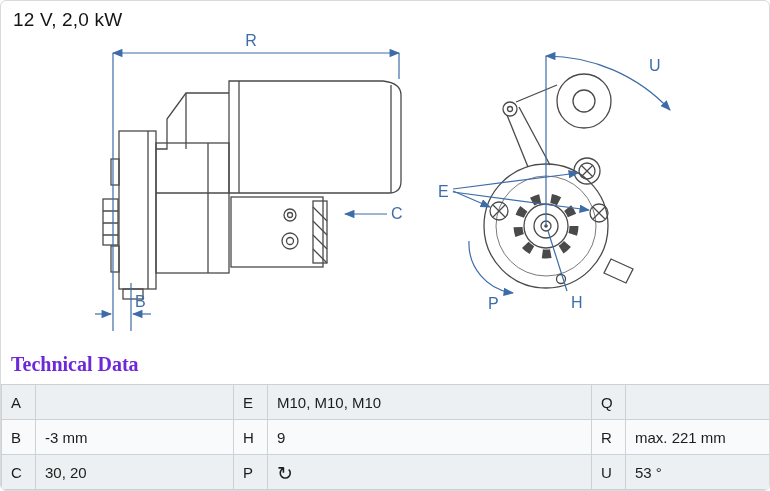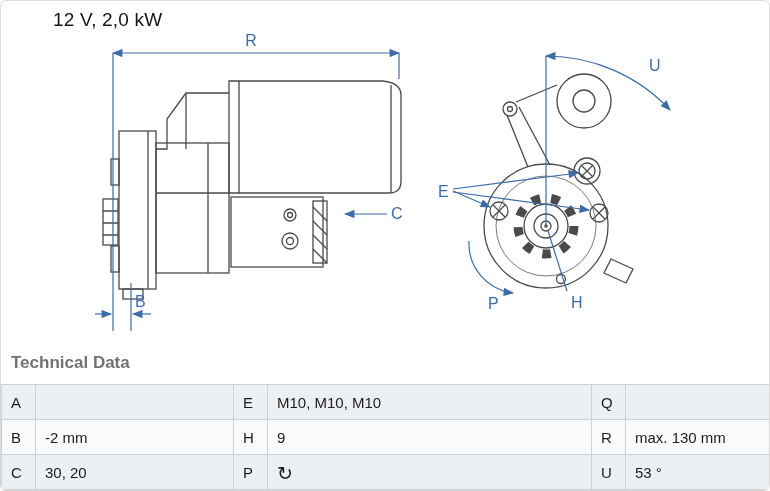--- a/index.html
+++ b/index.html
@@ -1,19 +1,19 @@
 <!DOCTYPE html>
 <html><head>
 <meta charset="utf-8">
 <style>
   html,body{margin:0;padding:0;background:#ffffff;font-family:"Liberation Sans",sans-serif;}
   .page{position:relative;width:768px;height:489px;border:1px solid #d8dadc;border-radius:6px;overflow:hidden;background:#fff;}
-  .title{position:absolute;top:8px;left:12px;font-size:19px;color:#151515;letter-spacing:.2px;margin-left:40px;}
+  .title{position:absolute;top:8px;left:12px;font-size:19px;color:#151515;letter-spacing:.2px;}
   .diagram{position:absolute;top:30px;left:0;}
-  .heading{position:absolute;top:352px;left:10px;font-size:17px;font-weight:700;color:#737373;}
+  .heading{position:absolute;top:352px;left:10px;font-size:20px;font-weight:700;color:#6d28d9;font-family:Liberation Serif, serif;}
   table.tech{position:absolute;top:383px;left:0;width:768px;border-collapse:collapse;font-size:15px;color:#1c1c1c;table-layout:fixed;}
   table.tech td{border:1px solid #ccd1d5;height:34px;padding:0 6px 0 9px;vertical-align:middle;overflow:hidden;white-space:nowrap;}
   tr.shaded{background:#edf0f2;}
   tr.plain{background:#f9fafb;}
   .rot{font-size:19px;line-height:1;display:inline-block;transform:translateY(1px);}
 </style>
 </head>
 <body>
 
 <div class="page">
@@ -164,25 +164,25 @@
       <tr class="shaded">
         <td>A</td>
         <td></td>
         <td>E</td>
         <td>M10, M10, M10</td>
         <td>Q</td>
         <td></td>
       </tr>
       <tr class="plain">
         <td>B</td>
-        <td>-2 mm</td>
+        <td>-3 mm</td>
         <td>H</td>
         <td>9</td>
         <td>R</td>
-        <td>max. 130 mm</td>
+        <td>max. 221 mm</td>
       </tr>
       <tr class="shaded">
         <td>C</td>
         <td>30, 20</td>
         <td>P</td>
         <td>
           <span class="rot">↻</span>
         </td>
         <td>U</td>
         <td>53 °</td>

